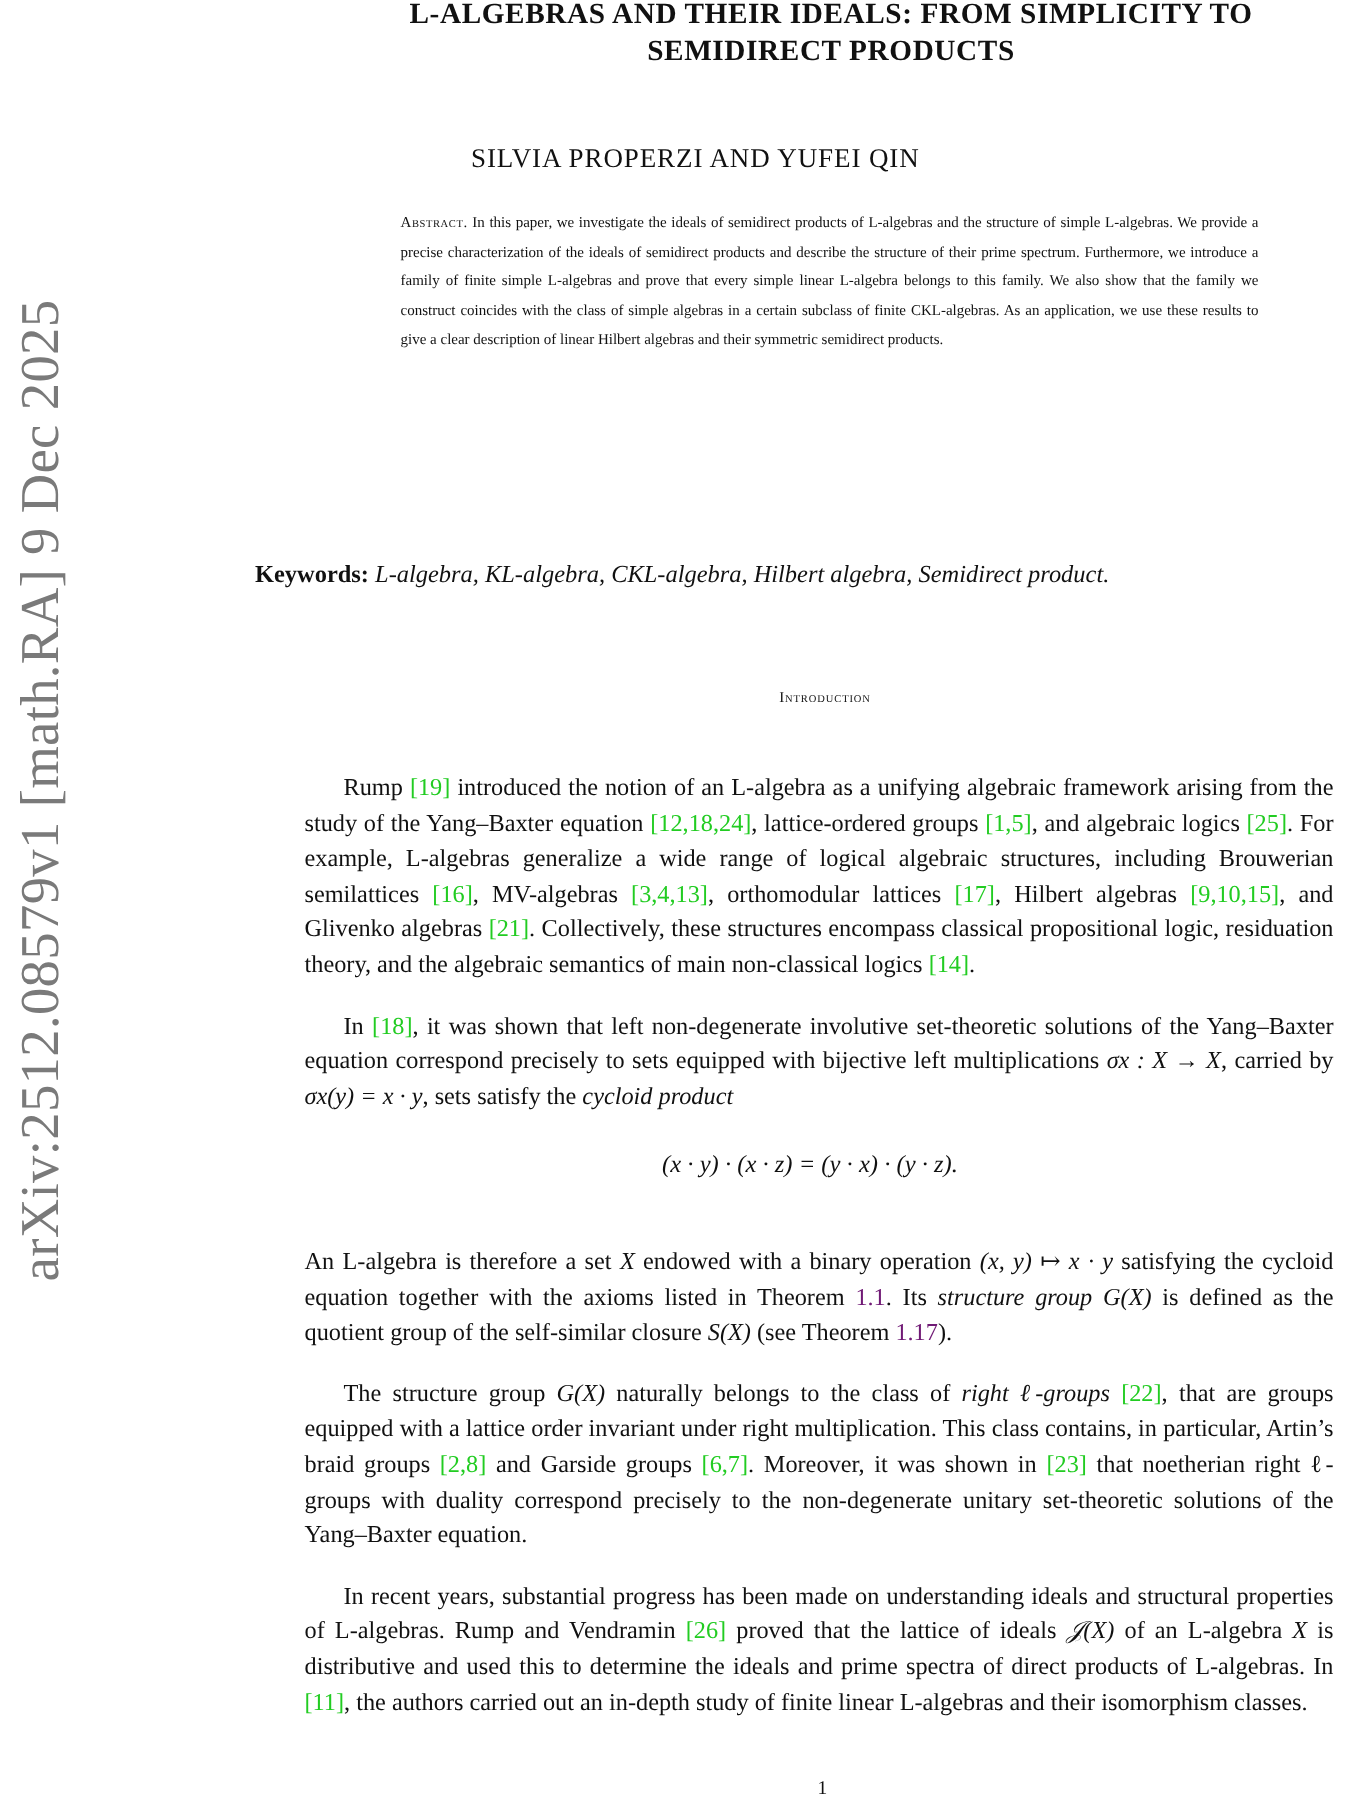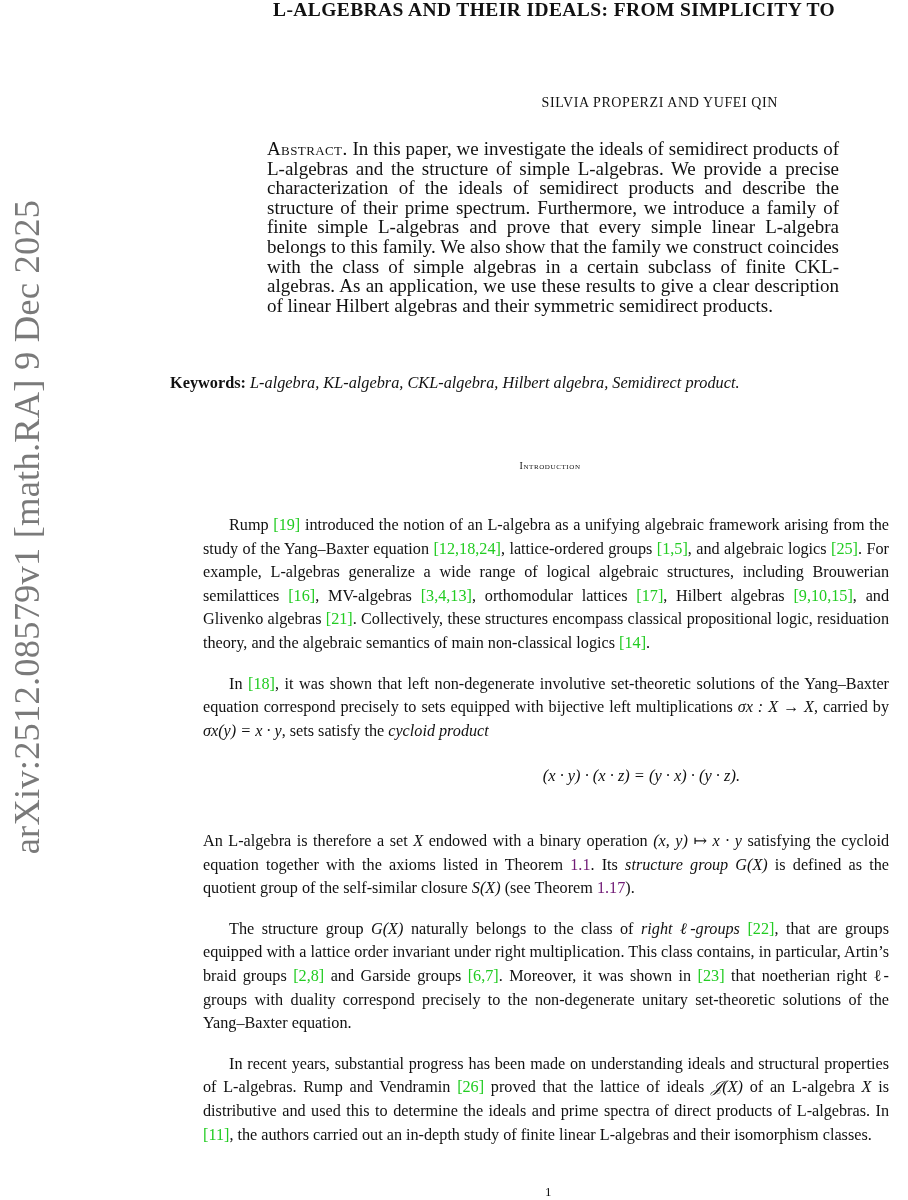--- a/index.html
+++ b/index.html
@@ -4,51 +4,52 @@
 <style>
   html, body { margin:0; padding:0; background:#ffffff; }
   body { width:908px; height:1200px; position:relative; overflow:hidden;
          font-family:"Liberation Serif","DejaVu Serif",serif; color:#111; }
   .sidebar { position:absolute; left:0; top:0; width:48px; height:1200px; }
   .arxiv-id { position:absolute; left:26px; top:527px; transform:translate(-50%,-50%) rotate(-90deg);
               white-space:nowrap; font-size:36.5px; color:#7a7a7a; letter-spacing:0.2px;
               font-family:"Liberation Serif",serif; }
   .title { position:absolute; left:200px; top:-3px; width:708px; text-align:center;
            font-weight:bold; font-size:19.5px; line-height:25px; letter-spacing:0.4px; }
-  .authors { position:absolute; left:330px; top:95px; width:448px; text-align:right;
-             font-size:14px; letter-spacing:0.6px; }
-  .abstract { position:absolute; left:267px; top:139px; width:572px; font-size:19px;
+  .authors { position:absolute; left:314px; top:95px; width:448px; text-align:left;
+             font-size:18px; letter-spacing:0.6px; }
+  .abstract { position:absolute; left:267px; top:139px; width:572px; font-size:10px;
               line-height:19.6px; text-align:justify; }
   .abstract .sc { font-variant:small-caps; letter-spacing:0.4px; }
   .keywords { position:absolute; left:170px; top:371px; width:718px; font-size:16.3px;
               line-height:24px; text-align:justify; }
   .keywords b { font-weight:bold; }
   .keywords i { font-style:italic; }
   .section-heading { position:absolute; left:400px; top:460px; width:300px; text-align:center;
                      font-size:10px; font-variant:small-caps; letter-spacing:0.6px; }
   .body { position:absolute; left:186px; width:720px; font-size:16.2px; line-height:23.6px;
           text-align:justify; }
   .para { margin:17px; text-indent:26px; }
   .noindent { text-indent:0; }
   .cite { color:#22cc22; }
   .ref { color:#701a75; }
   .math { font-style:italic; }
-  .eq { position:absolute; left:340px; top:766px; width:400px; text-align:right;
+  .eq { position:absolute; left:340px; top:766px; width:400px; text-align:center;
         font-size:16.4px; }
   .page-num { position:absolute; left:545px; top:1184px; font-size:13px; }
 </style>
 </head>
 <body>
 
 <div class="sidebar">
   <div class="arxiv-id">arXiv:2512.08579v1  [math.RA]  9 Dec 2025</div>
 </div>
 
 <div class="title">
   <div>L-ALGEBRAS AND THEIR IDEALS: FROM SIMPLICITY TO</div>
+  <div>SEMIDIRECT PRODUCTS</div>
 </div>
 
 <div class="authors">SILVIA PROPERZI AND YUFEI QIN</div>
 
 <div class="abstract">
   <span class="sc">Abstract.</span>
   <span>In this paper, we investigate the ideals of semidirect products of L-algebras and the structure of simple L-algebras. We provide a precise characterization of the ideals of semidirect products and describe the structure of their prime spectrum. Furthermore, we introduce a family of finite simple L-algebras and prove that every simple linear L-algebra belongs to this family. We also show that the family we construct coincides with the class of simple algebras in a certain subclass of finite CKL-algebras. As an application, we use these results to give a clear description of linear Hilbert algebras and their symmetric semidirect products.</span>
 </div>
 
 <div class="keywords">

